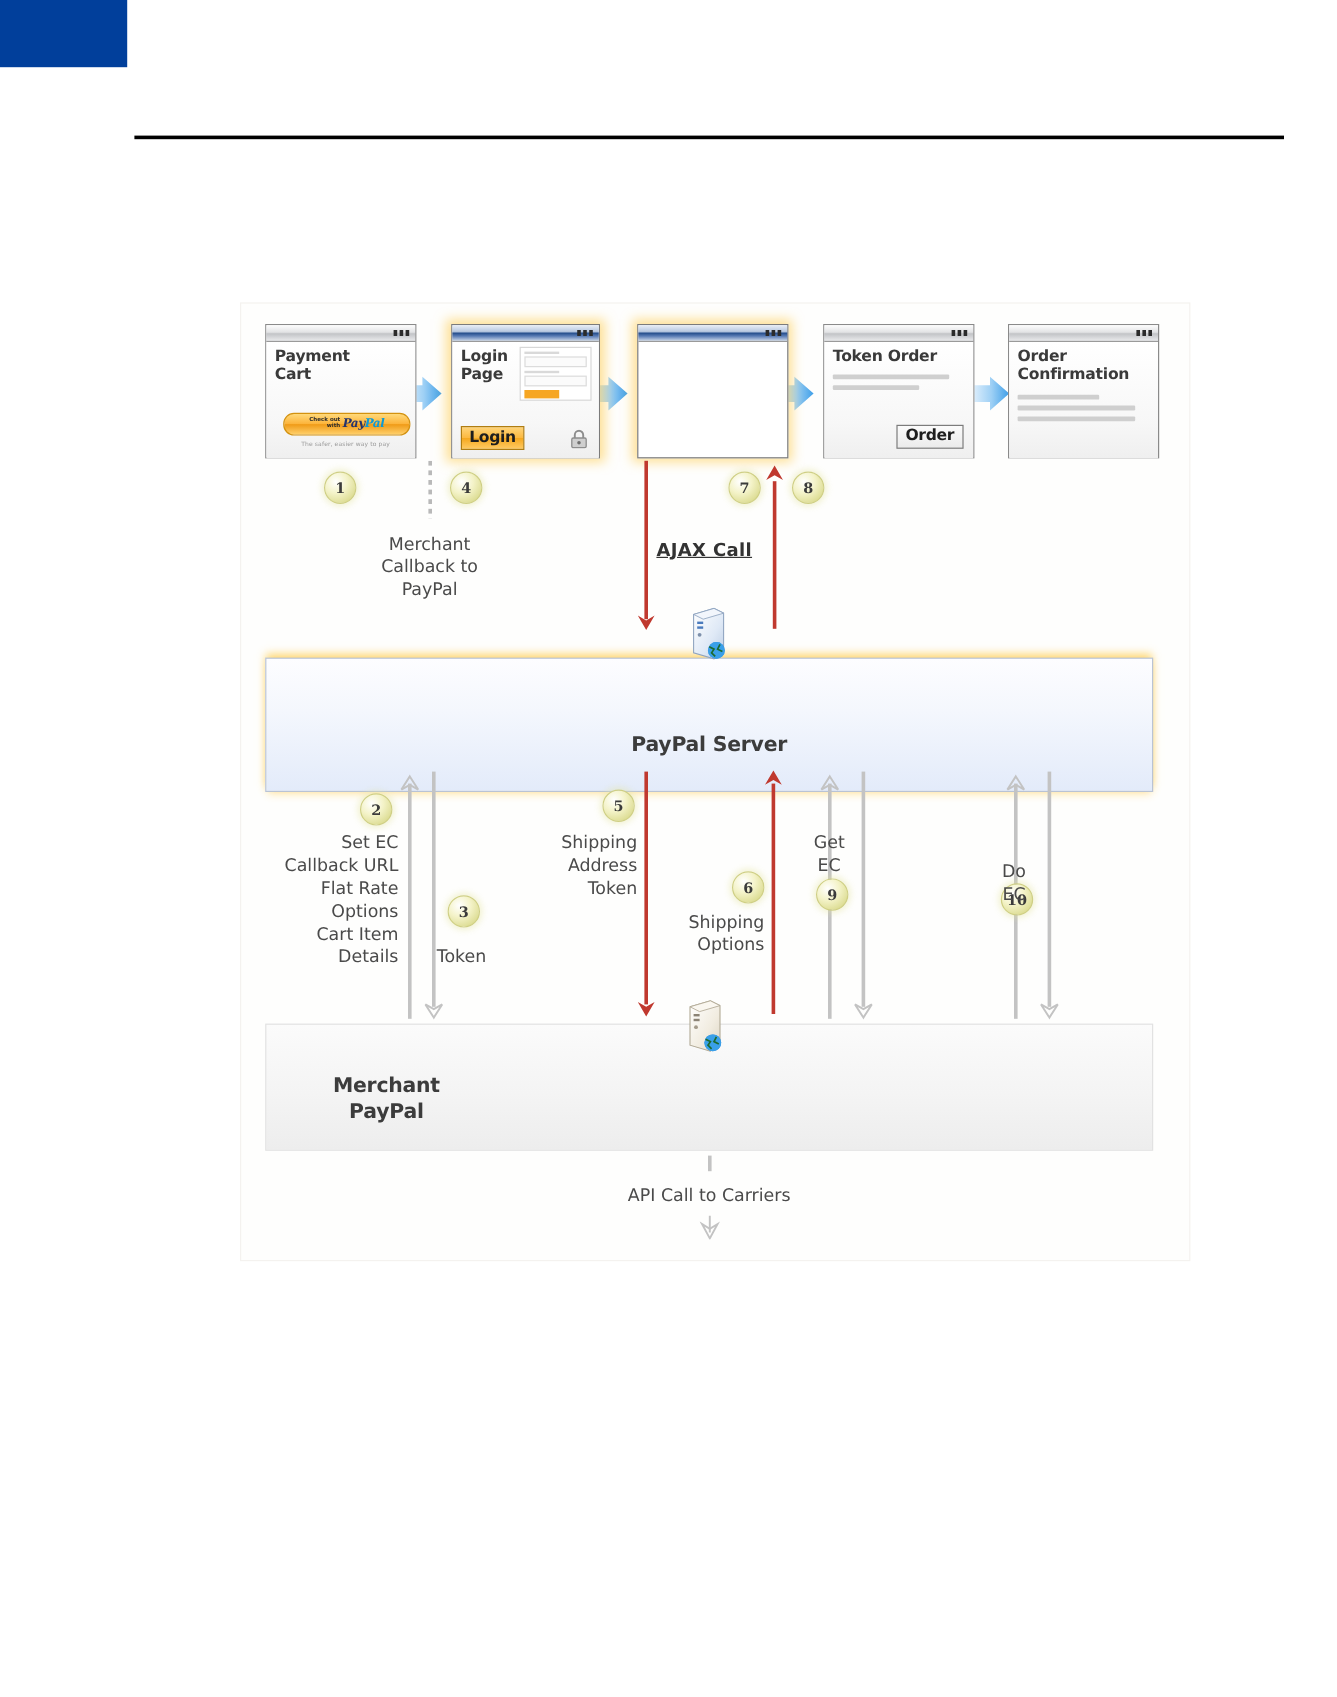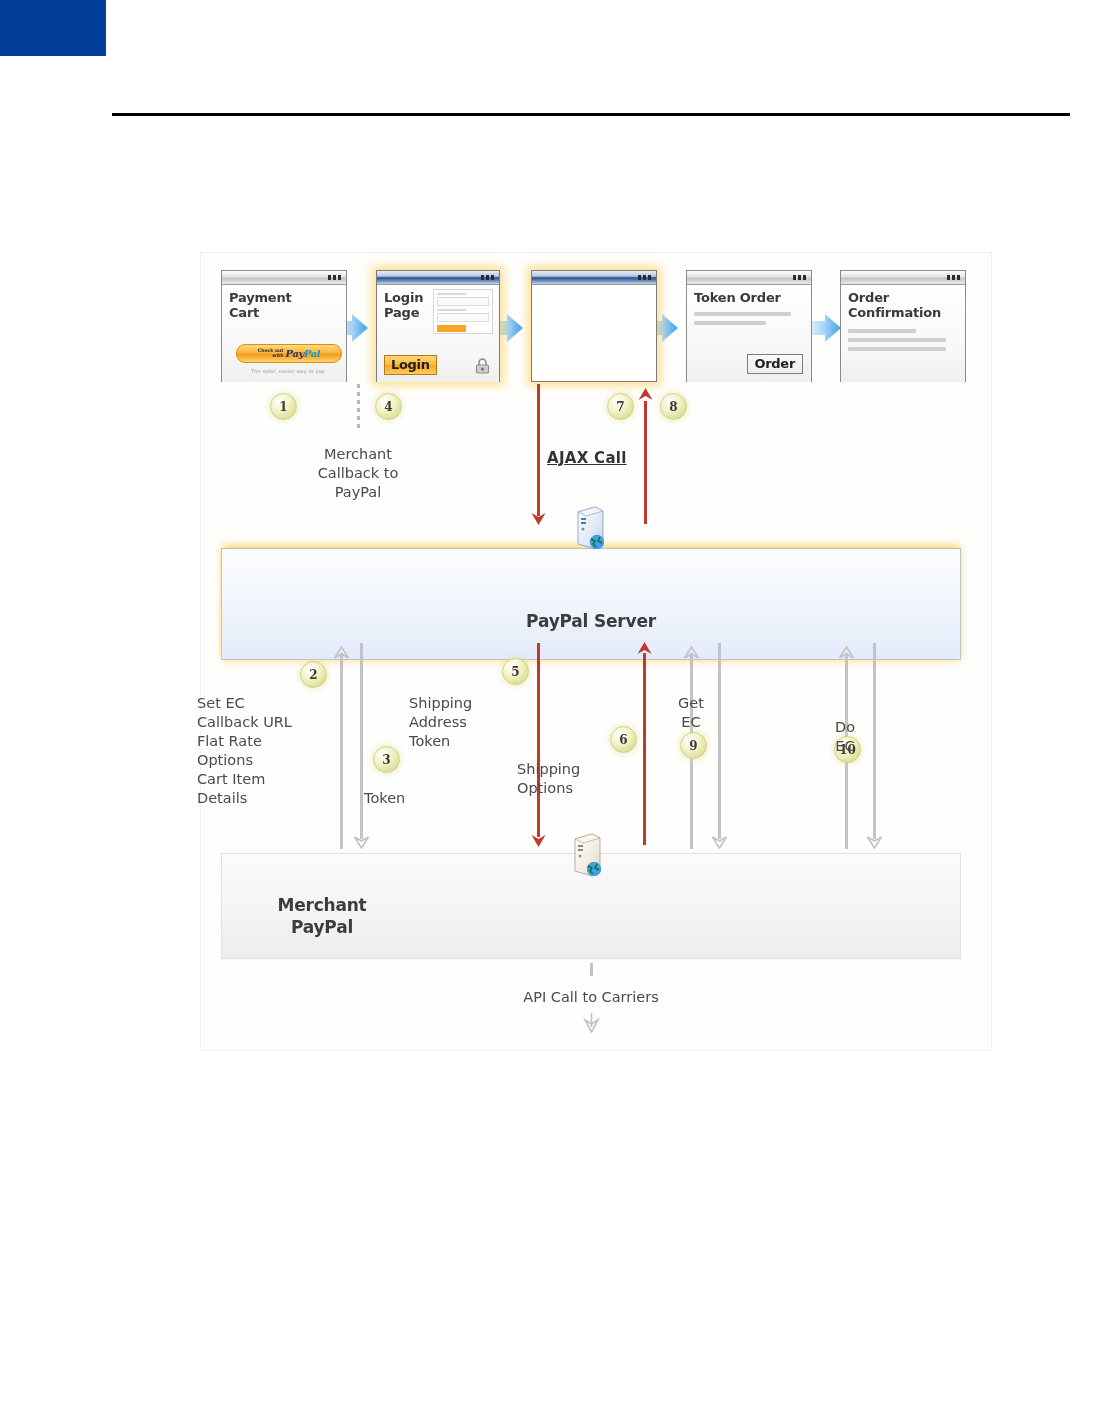--- a/index.html
+++ b/index.html
@@ -141,21 +141,21 @@
     display:flex;align-items:center;justify-content:center;
     font-weight:bold;font-size:12px;color:#3b3b3b;
     font-family:"DejaVu Serif","Liberation Serif",serif;
   }
 
   
   .cap{
     position:absolute;color:#4a4a4a;font-size:14.5px;line-height:19px;
     font-family:"DejaVu Sans","Liberation Sans",sans-serif;
   }
-  .cap.right{text-align:left;}
+  .cap.right{text-align:right;}
   .cap.center{text-align:center;}
   .cap.bold{font-weight:bold;color:#333;letter-spacing:.3px;text-decoration:underline;}
 
   
   .serverbar{
     position:absolute;box-sizing:border-box;
   }
   #paypal-server{
     left:20px;top:271px;width:740px;height:112px;
     background:linear-gradient(to bottom,#fdfdff 0%,#f4f7fd 40%,#e3ebfa 100%);

